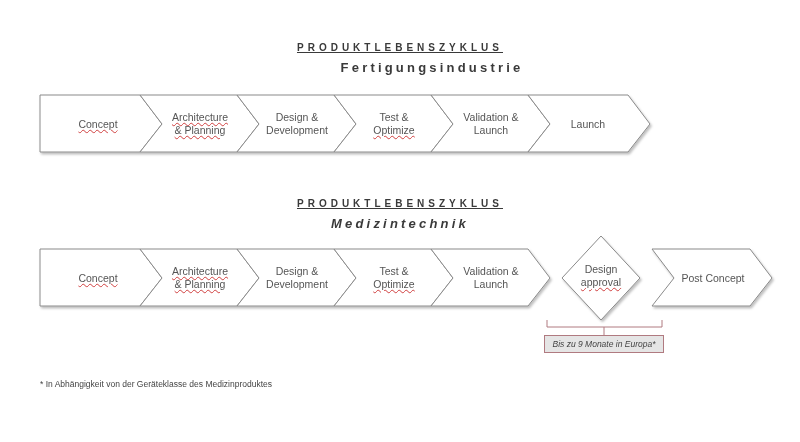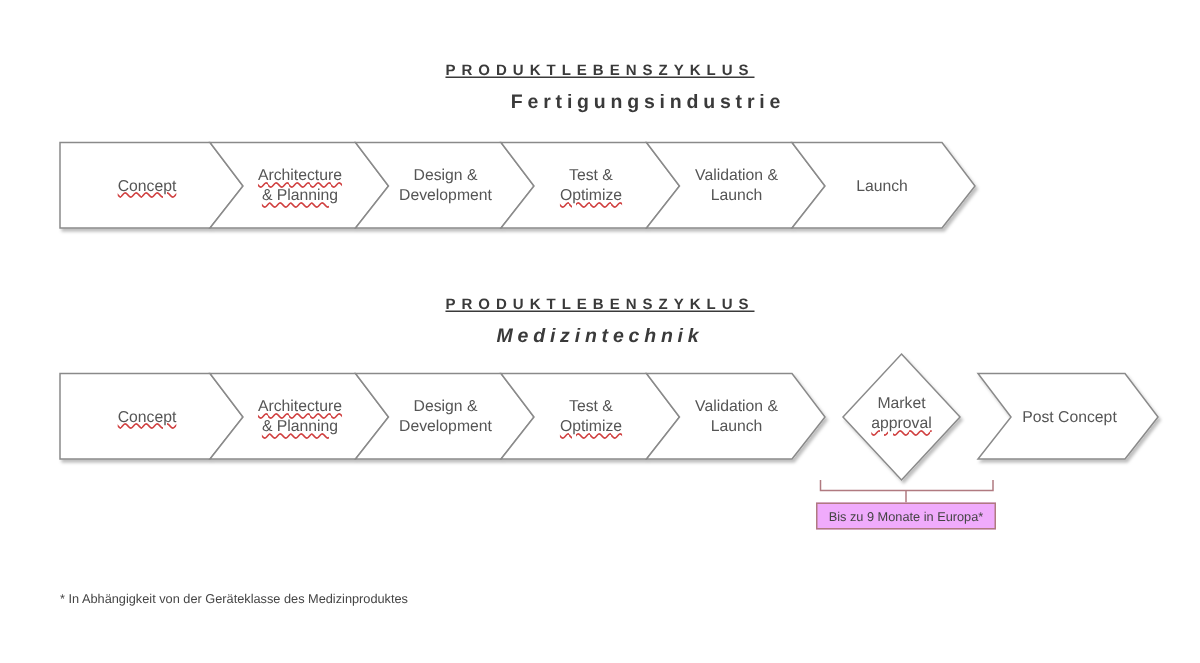--- a/index.html
+++ b/index.html
@@ -3,22 +3,22 @@
 <meta charset="utf-8">
 <style>
   html, body { margin:0; padding:0; background:#ffffff; }
   body { width:800px; height:442px; position:relative; overflow:hidden; font-family:"Liberation Sans", sans-serif; color:#444; }
   .title { position:absolute; left:0; width:800px; text-align:center; font-weight:bold; color:#3a3a3a; }
   .t1 { font-size:10px; letter-spacing:4px;text-decoration:underline; }
   .t2 { font-size:13px; letter-spacing:3.2px; }
   svg { position:absolute; left:0; top:0; }
   .lbl { position:absolute; text-align:center; font-size:10.5px; line-height:13px; color:#555; display:flex; align-items:center; justify-content:center; }
   .ul { text-decoration:underline; text-decoration-color:#d04040; text-decoration-style:wavy; text-decoration-thickness:1px; }
-  .note { position:absolute; left:40px; top:394px; font-size:8.5px; color:#444; }
-  .bracket-label { position:absolute; left:544px; top:335px; width:118px; height:16px; border:1px solid #b07a80; font-size:8.5px; color:#444; display:flex; align-items:center; justify-content:center; background:#f0abfc; }
+  .note { position:absolute; left:40px; top:379px; font-size:8.5px; color:#444; }
+  .bracket-label { position:absolute; left:544px; top:335px; width:118px; height:16px; border:1px solid #b07a80; font-size:8.5px; color:#444; display:flex; align-items:center; justify-content:center; background:#e5e5e5;font-style:italic; }
 </style>
 </head>
 <body>
 
 <div class="title t1" style="top:42px;">PRODUKTLEBENSZYKLUS</div>
 <div class="title t2" style="top:60px;padding-left:32px;">Fertigungsindustrie</div>
 
 <div class="title t1" style="top:198px;">PRODUKTLEBENSZYKLUS</div>
 <div class="title t2" style="top:216px;font-style:italic;">Medizintechnik</div>
 
@@ -90,21 +90,21 @@
 </div>
 <div class="lbl" style="left:344px; top:264px; width:100px; height:28px; flex-direction:column;">
   <span>Test &amp;</span>
   <span class="ul">Optimize</span>
 </div>
 <div class="lbl" style="left:441px; top:264px; width:100px; height:28px; flex-direction:column;">
   <span>Validation &amp;</span>
   <span>Launch</span>
 </div>
 <div class="lbl" style="left:561px; top:262px; width:80px; height:28px; flex-direction:column;">
-  <span>Market</span>
+  <span>Design</span>
   <span class="ul">approval</span>
 </div>
 <div class="lbl" style="left:668px; top:264px; width:90px; height:28px;">
   <span>Post Concept</span>
 </div>
 
 <div class="bracket-label">Bis zu  9 Monate in Europa*</div>
 
 <div class="note">* In Abhängigkeit von  der Geräteklasse des Medizinproduktes</div>
 

